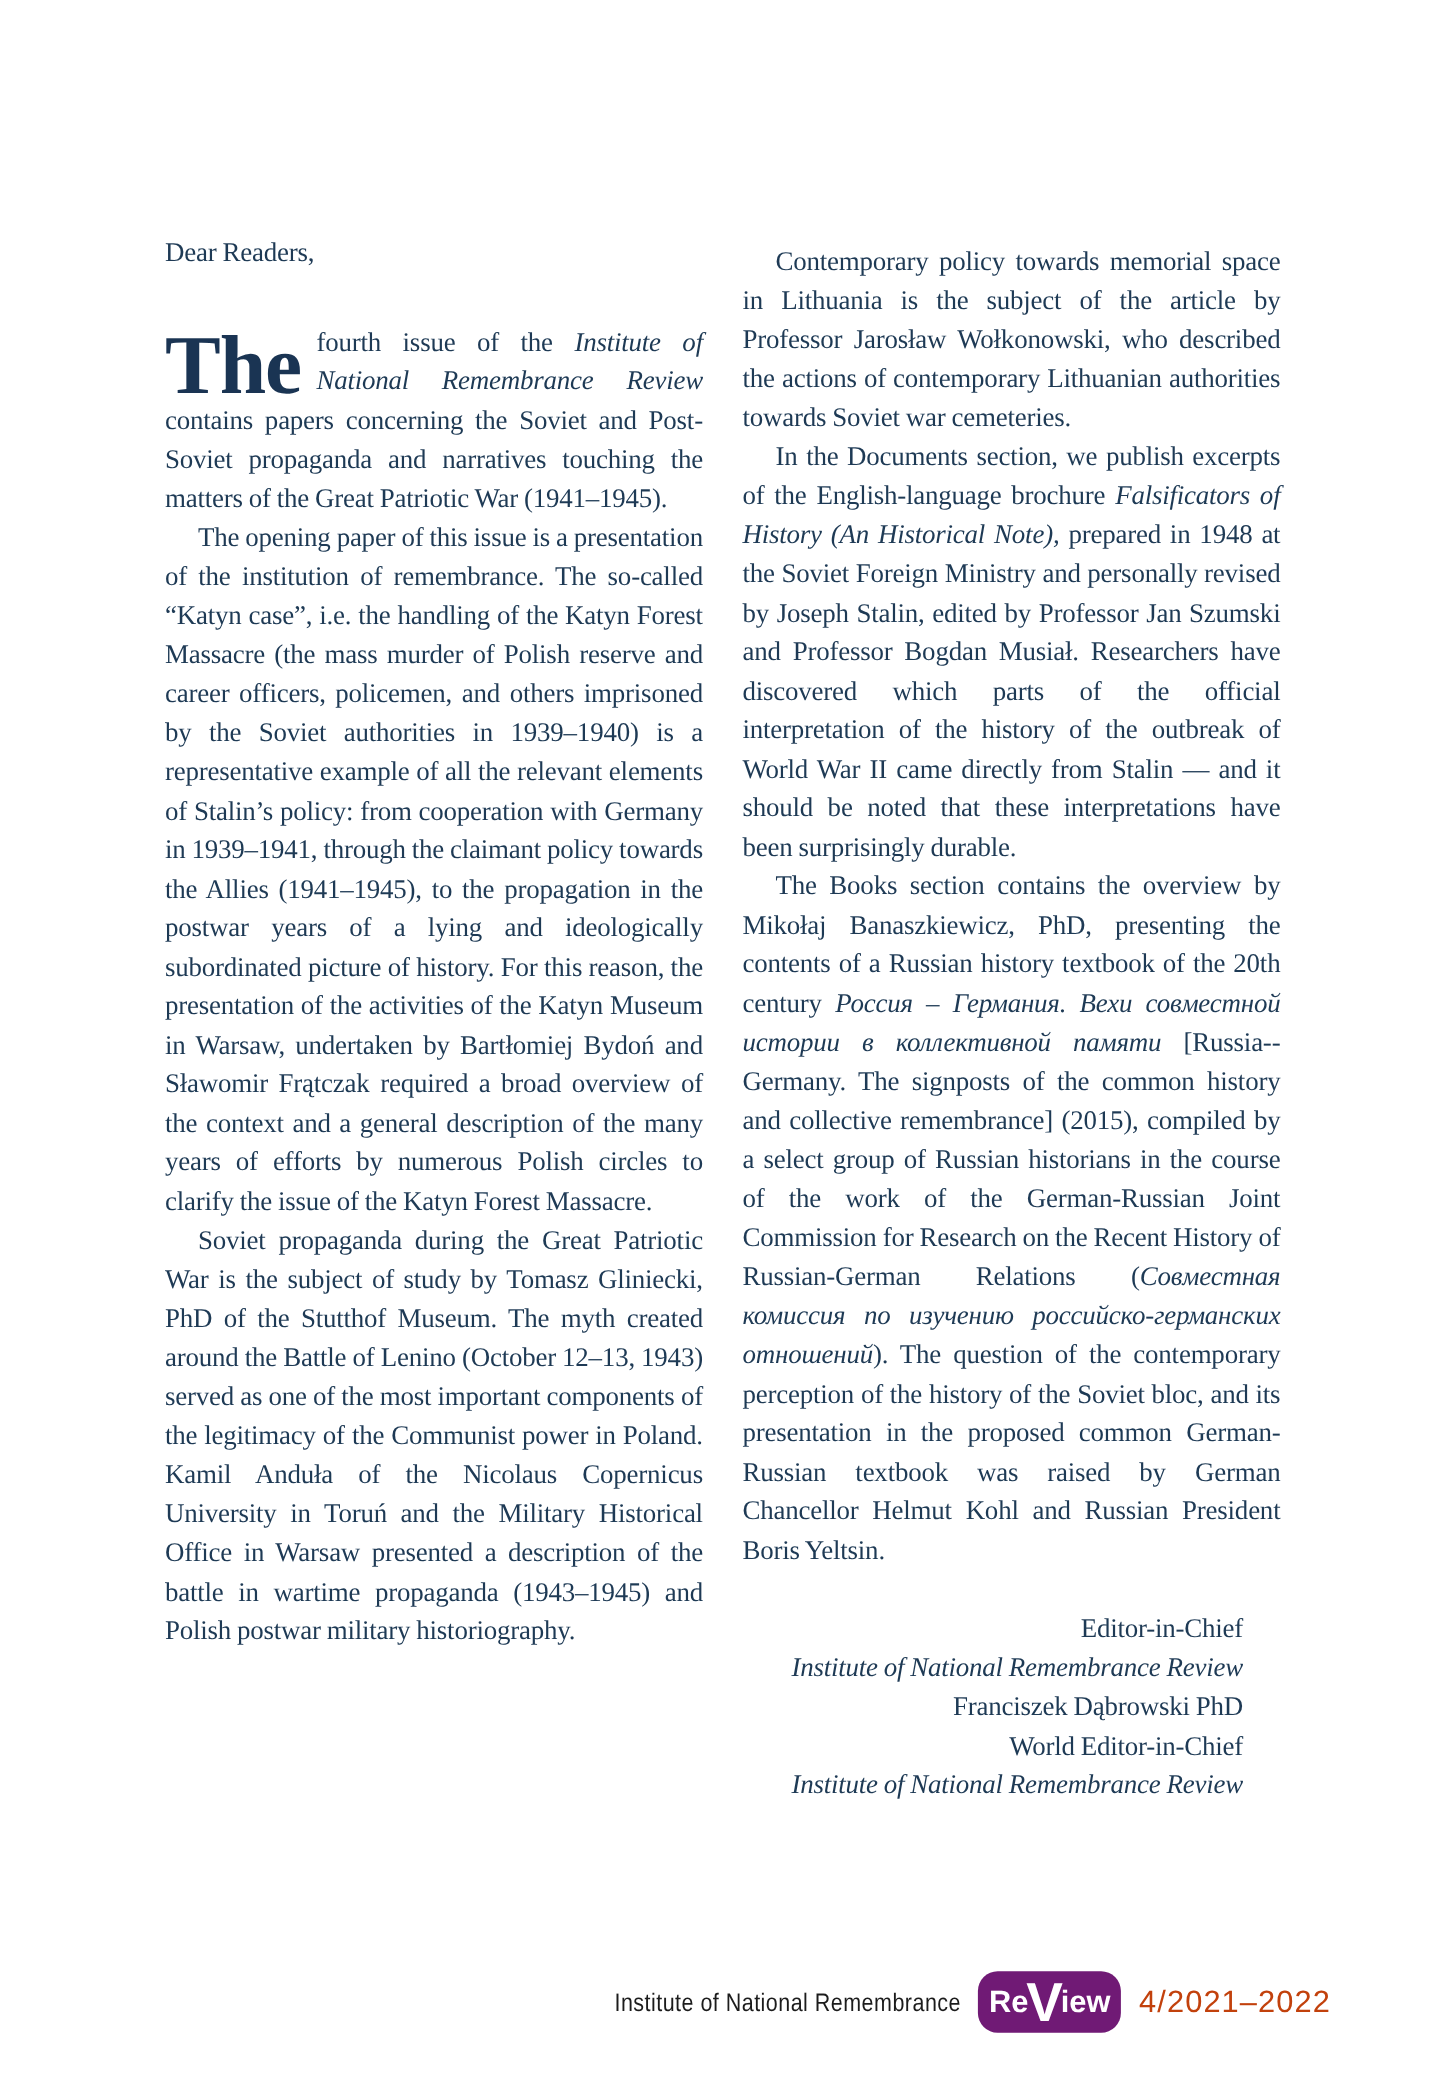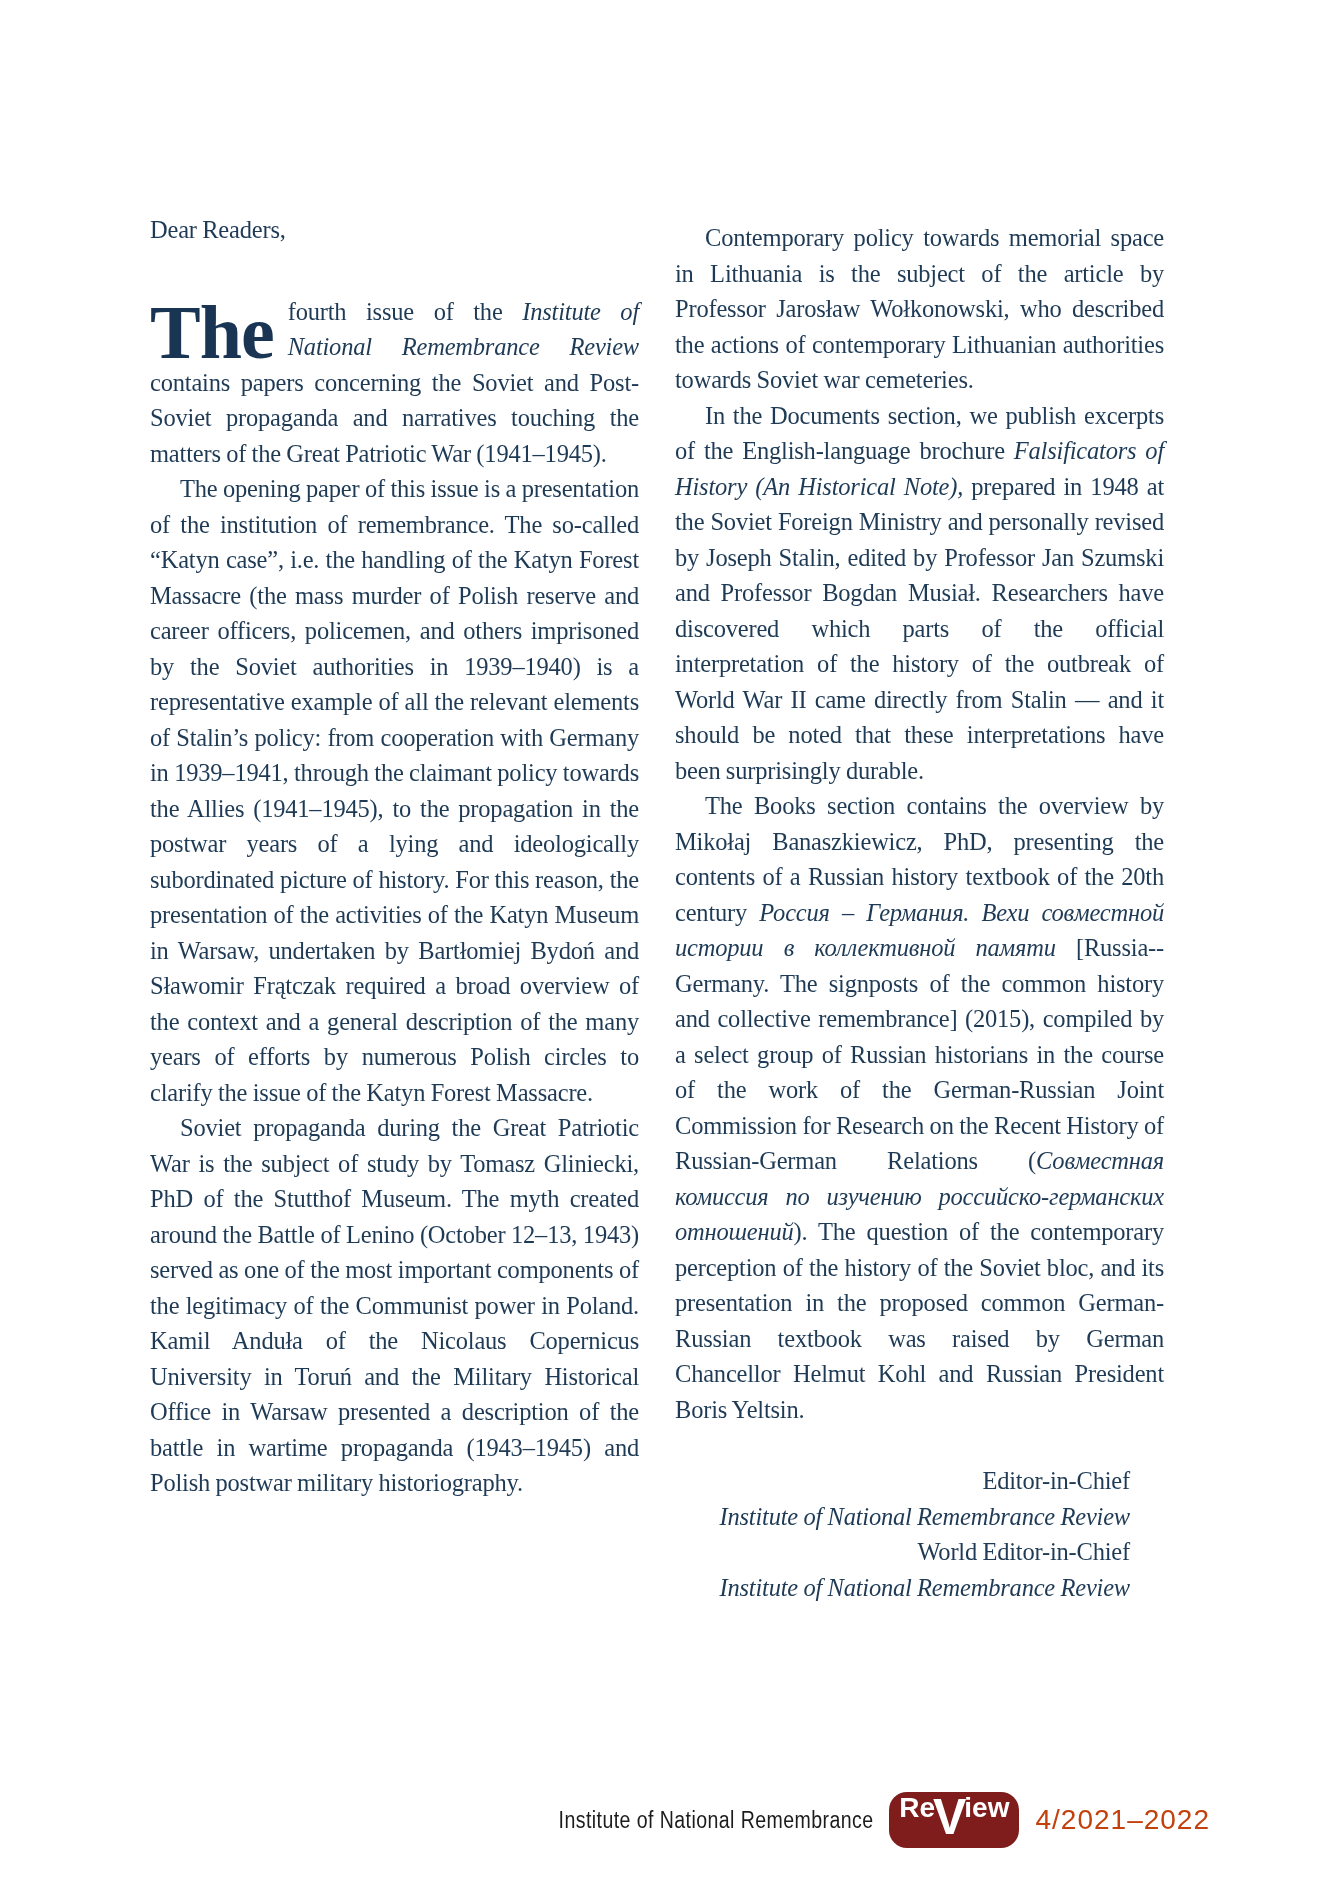--- a/index.html
+++ b/index.html
@@ -54,27 +54,28 @@
     font-family: "Liberation Sans", sans-serif;
     font-size: 23px;
     font-weight: 300;
     color: #1c1c1c;
     letter-spacing: 0.5px;
     transform: scaleX(0.85);
     transform-origin: 100% 50%;
     white-space: nowrap;
   }
   .badge {
-    background: #7f1d1d;
+    background: #701a75;
     color: #ffffff;
     border-radius: 18px;
     height: 56px;
     min-width: 86px;
     padding: 0 10px;
     display: flex;
+    align-items: center;
     justify-content: center;
     font-family: "Liberation Sans", sans-serif;
     font-weight: 700;
   }
   .lg-re, .lg-iew { font-size: 28px; }
   .lg-v { font-size: 50px; line-height: 50px; margin: 0 -2px; }
   .issue {
     font-family: "Liberation Sans", sans-serif;
     font-size: 28px;
     color: #c2410c;
@@ -96,20 +97,21 @@
     </div>
 
     <div class="col col-right">
       <p class="para indent">Contemporary policy towards memorial space in Lithuania is the subject of the article by Professor Jarosław Wołkonowski, who described the actions of contemporary Lithuanian authorities towards Soviet war cemeteries.</p>
       <p class="para indent"><span>In the Documents section, we publish excerpts of the English-language brochure </span><span class="italic">Falsificators of History (An Historical Note),</span><span> prepared in 1948 at the Soviet Foreign Ministry and personally revised by Joseph Stalin, edited by Professor Jan Szumski and Professor Bogdan Musiał. Researchers have discovered which parts of the official interpretation of the history of the outbreak of World War II came directly from Stalin — and it should be noted that these interpretations have been surprisingly durable.</span></p>
       <p class="para indent"><span>The Books section contains the overview by Mikołaj Banaszkiewicz, PhD, presenting the contents of a Russian history textbook of the 20th century </span><span class="italic">Россия – Германия. Вехи совместной истории в коллективной памяти</span><span> [Russia--Germany. The signposts of the common history and collective remembrance] (2015), compiled by a select group of Russian historians in the course of the work of the German-Russian Joint Commission for Research on the Recent History of Russian-German Relations (</span><span class="italic">Совместная комиссия по изучению российско-германских отношений</span><span>). The question of the contemporary perception of the history of the Soviet bloc, and its presentation in the proposed common German-Russian textbook was raised by German Chancellor Helmut Kohl and Russian President Boris Yeltsin.</span></p>
 
       <div class="signature">
         <div class="sig-line">Editor-in-Chief</div>
         <div class="sig-line italic">Institute of National Remembrance Review</div>
+        <div class="sig-line">Franciszek Dąbrowski PhD</div>
         <div class="sig-line">World Editor-in-Chief</div>
         <div class="sig-line italic">Institute of National Remembrance Review</div>
       </div>
     </div>
 
   </div>
 
   <div class="footer">
     <span class="publisher">Institute of National Remembrance</span>
     <span class="badge">

